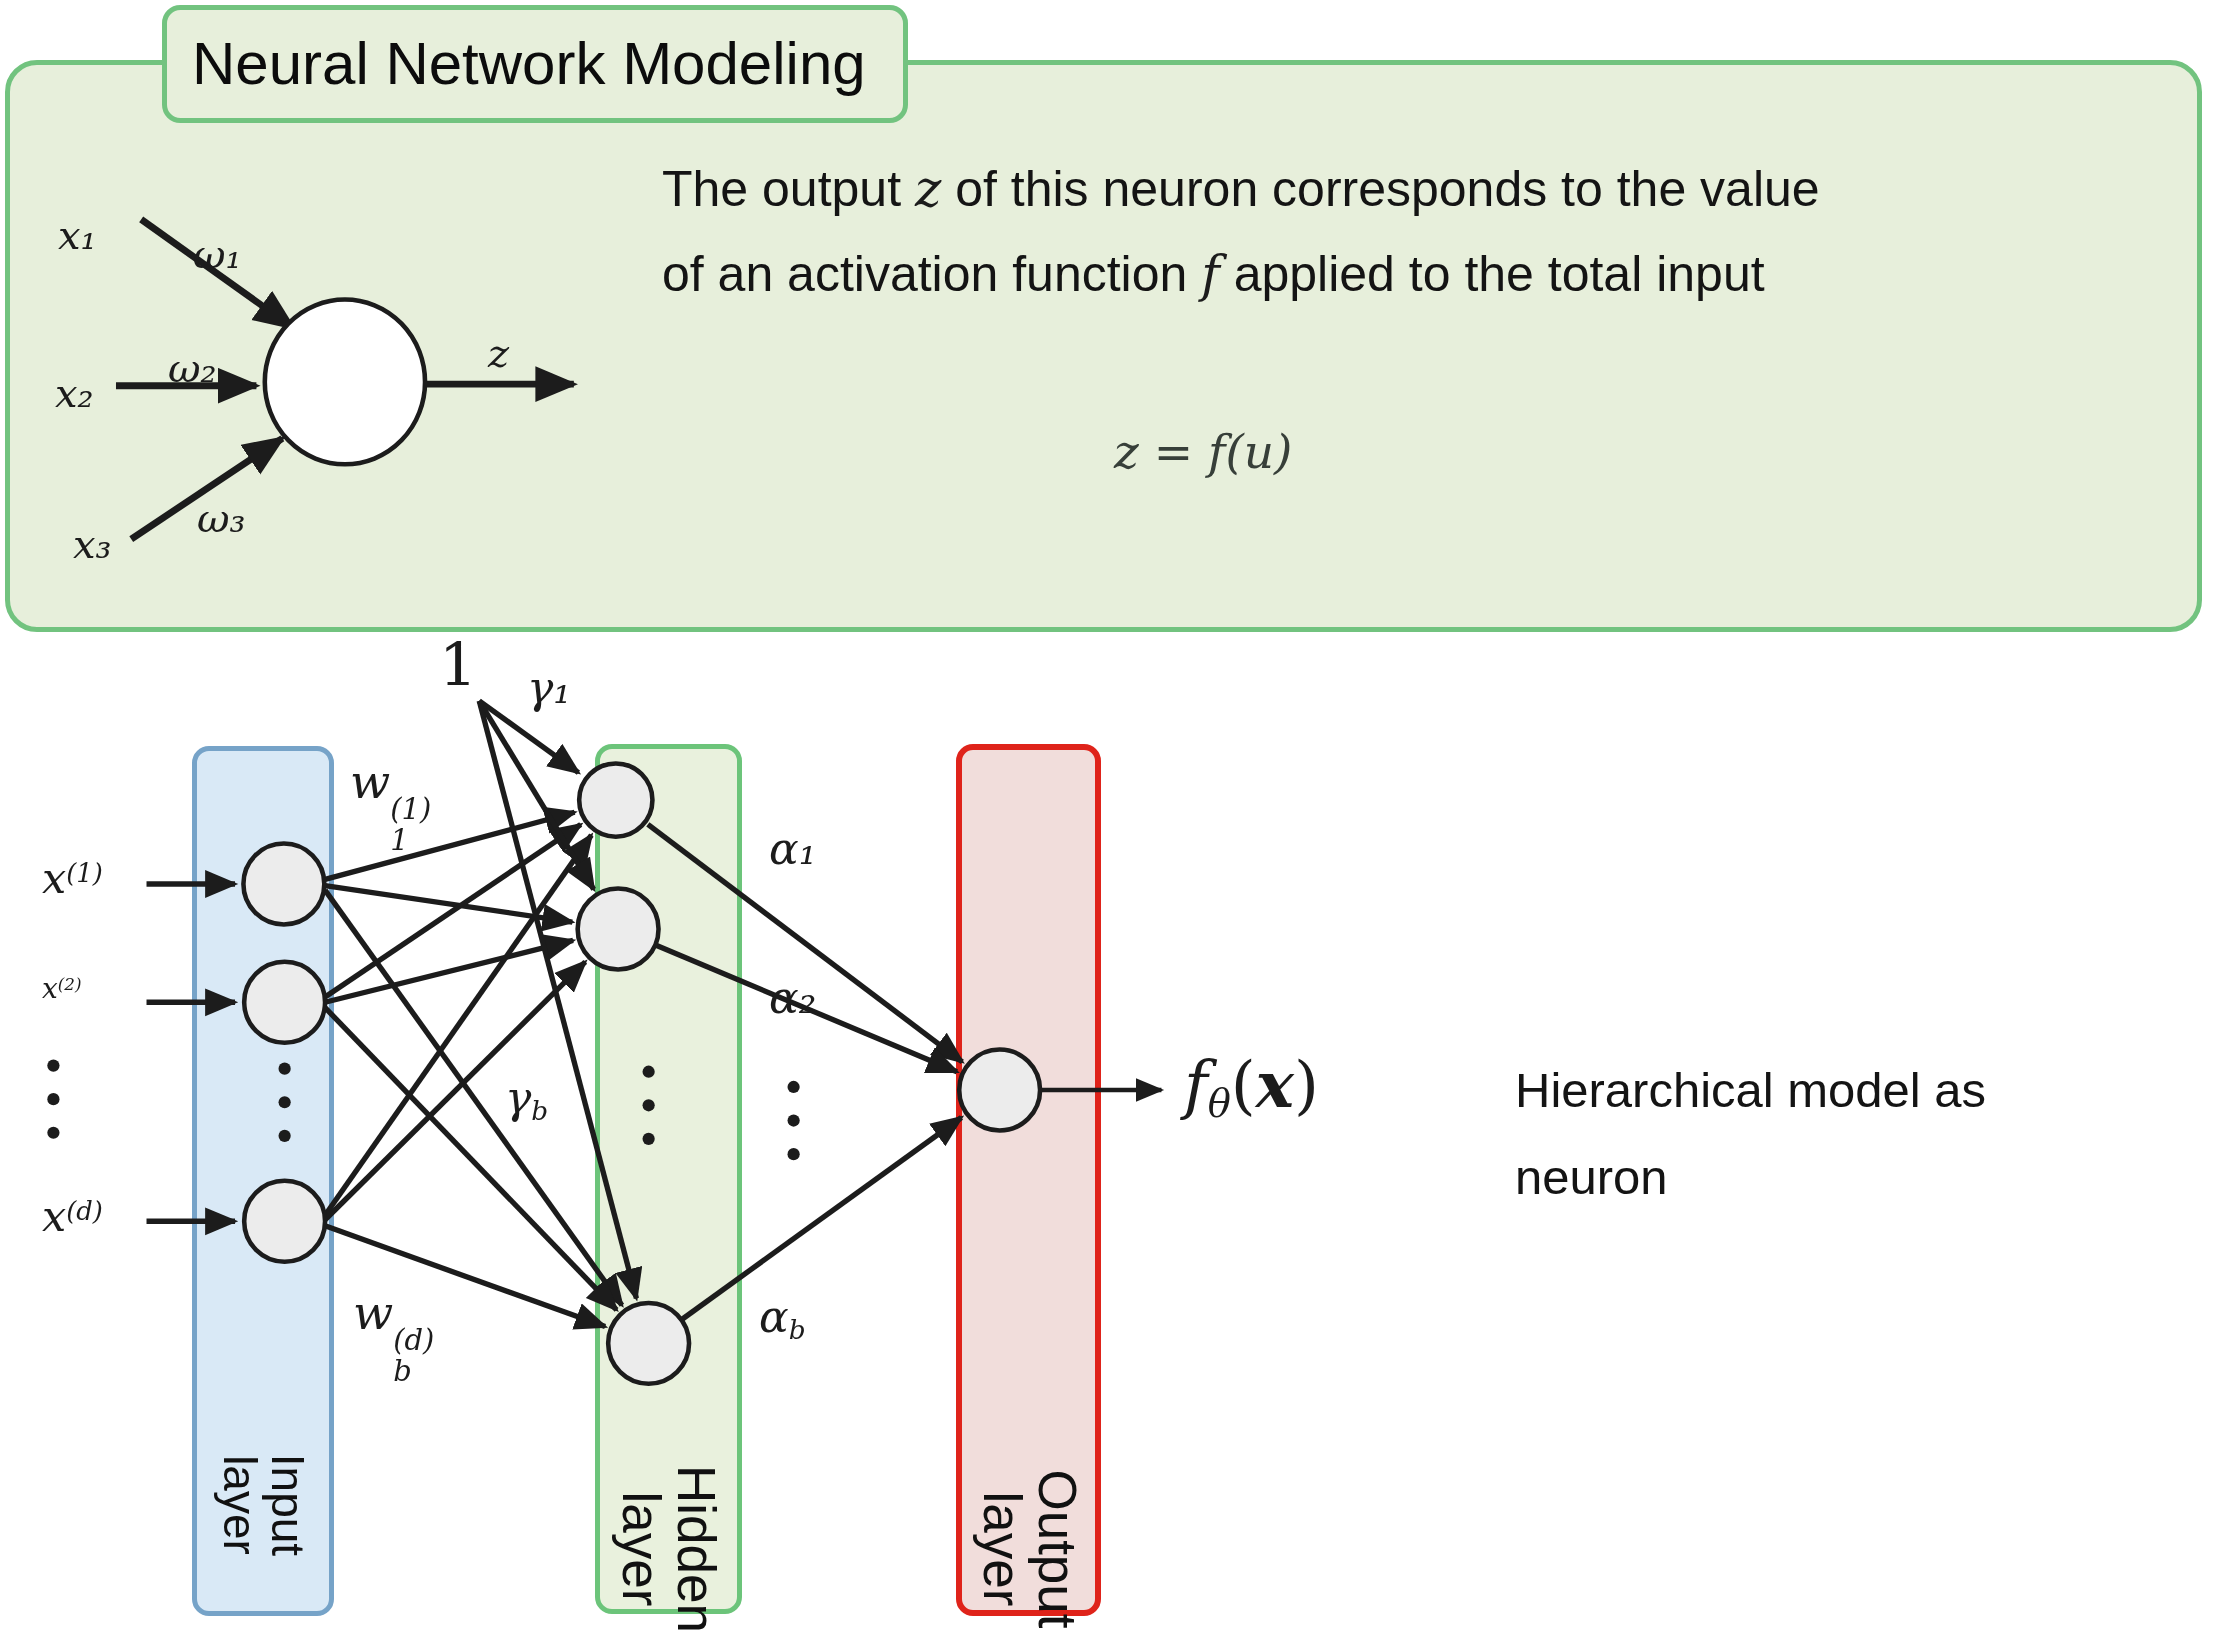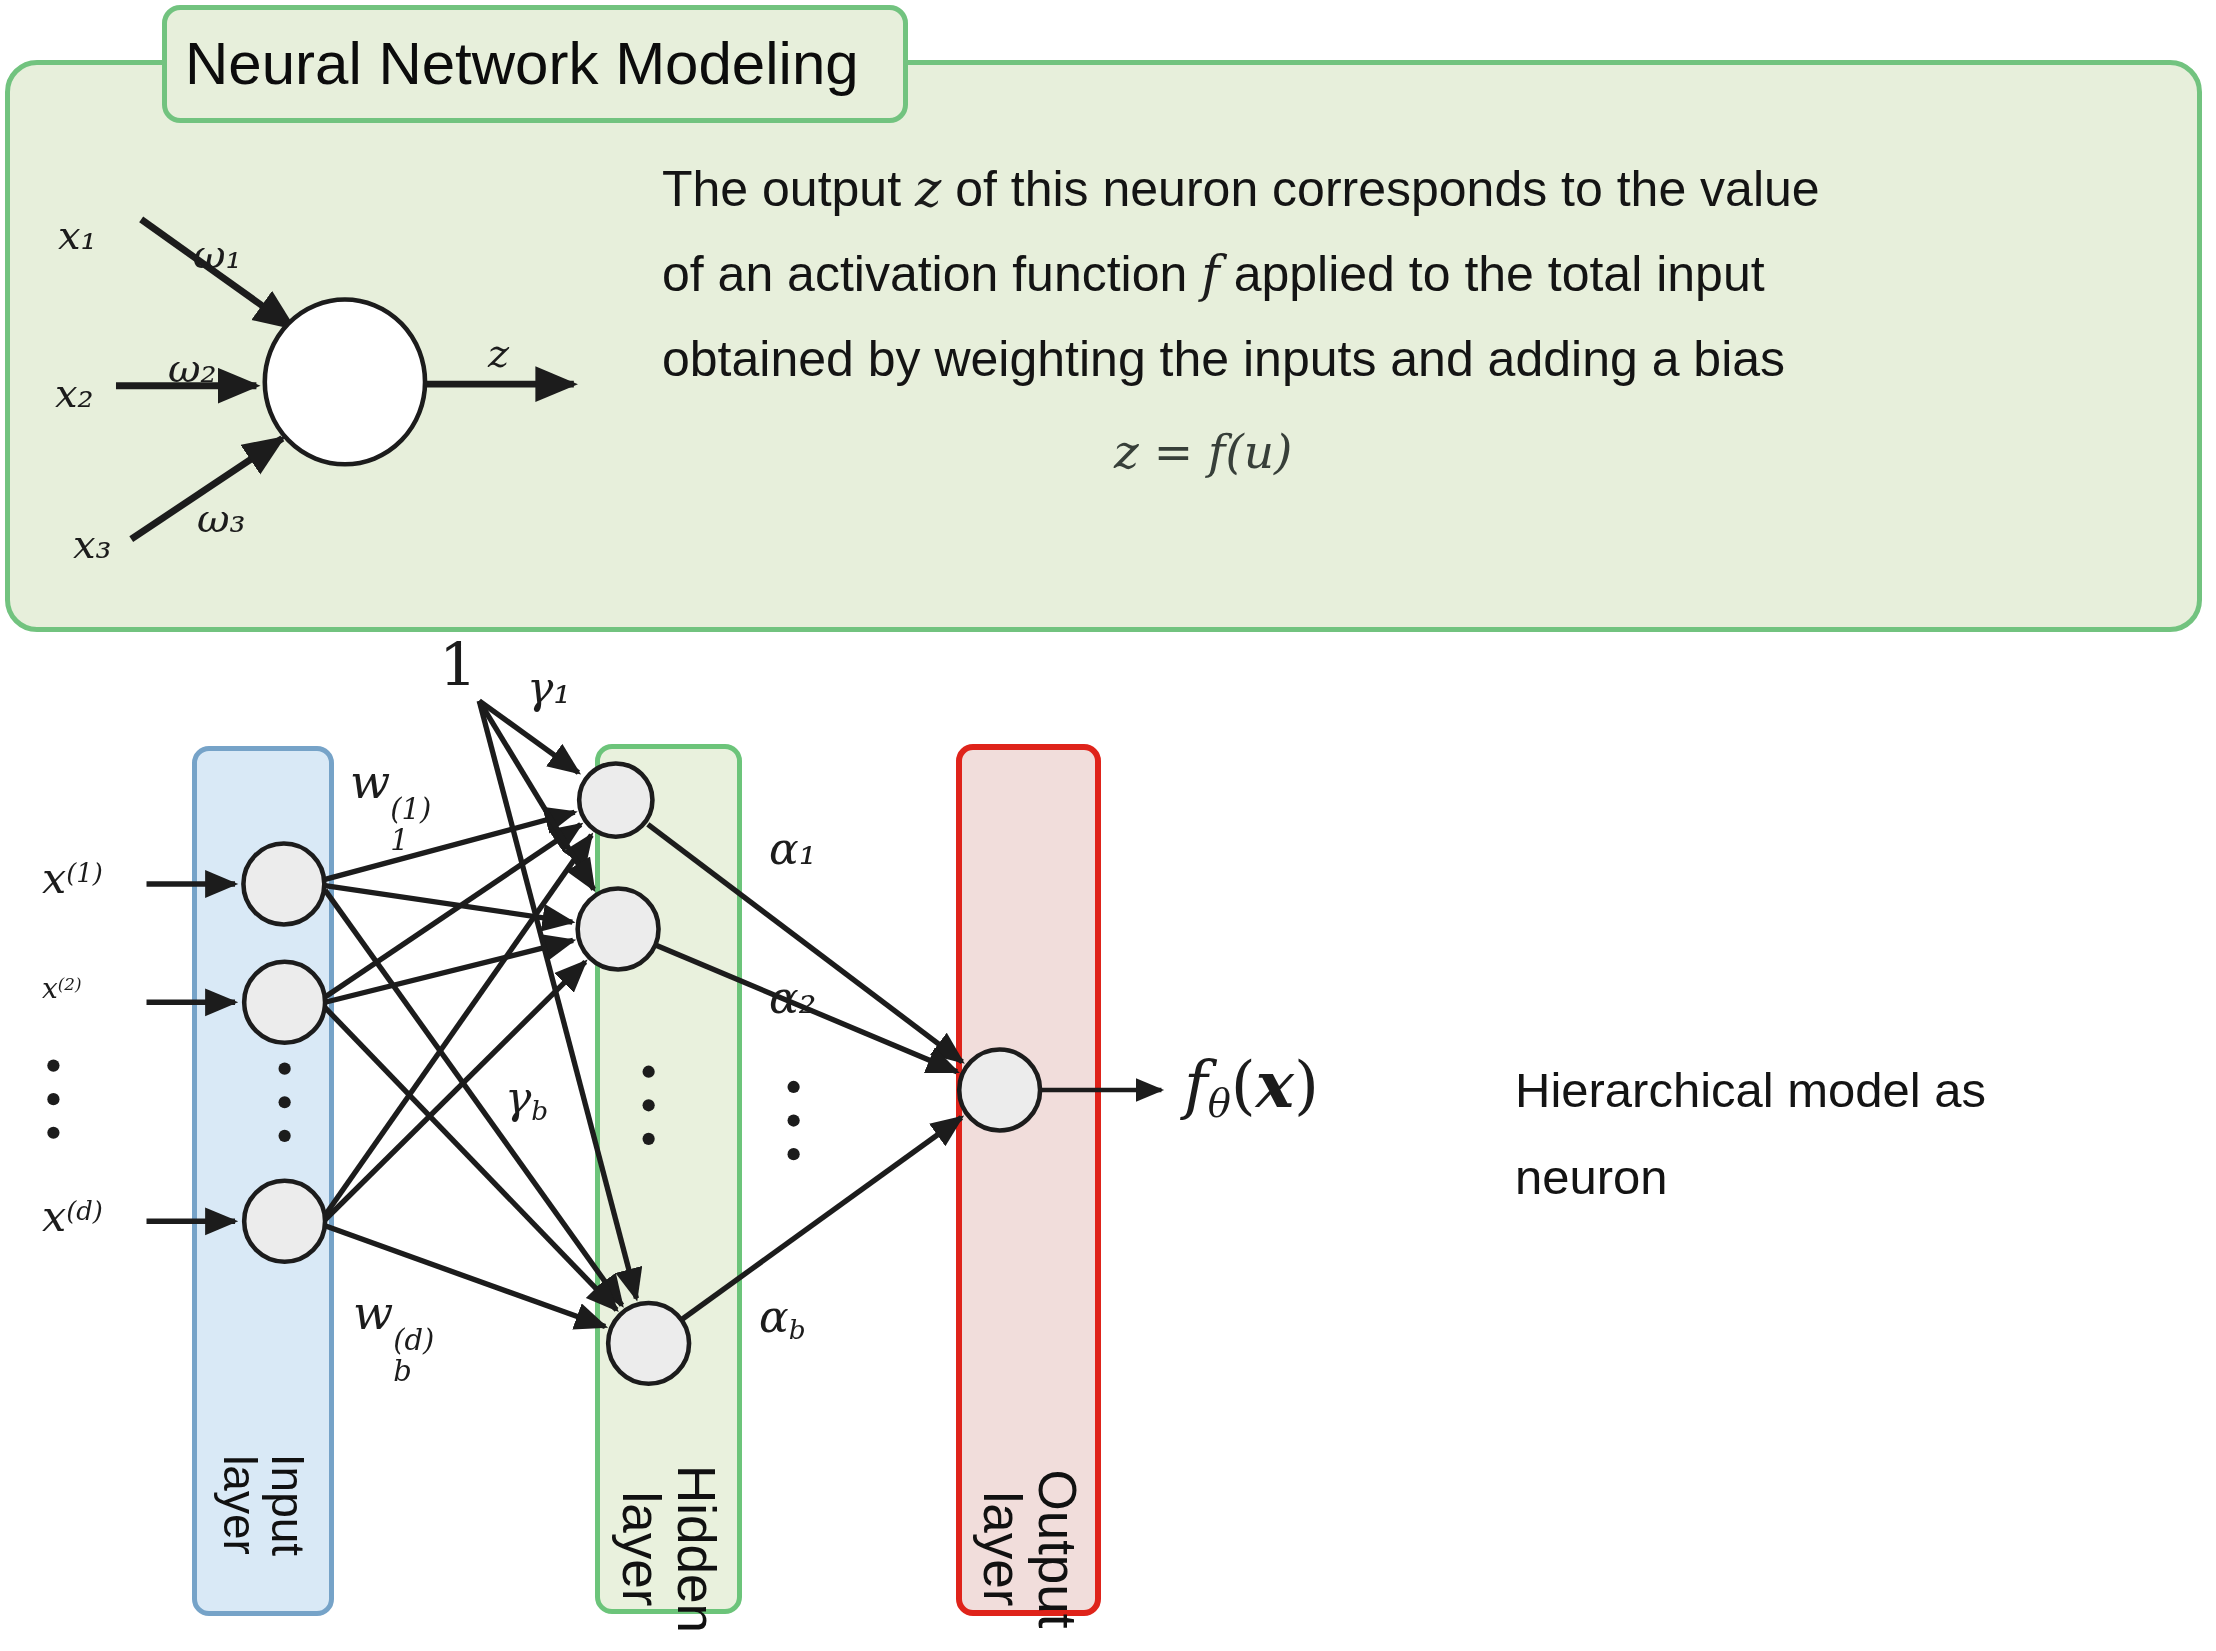--- a/index.html
+++ b/index.html
@@ -4,21 +4,21 @@
 <style>
   html,body{margin:0;padding:0;background:#ffffff;}
   #canvas{position:relative;width:2216px;height:1652px;overflow:hidden;background:#ffffff;
           font-family:"Liberation Sans", sans-serif;color:#141414;}
   .abs{position:absolute;}
   
   .main-panel{left:4.6px;top:60px;width:2197px;height:572px;background:#e7efdb;
               border:5.3px solid #72c37f;border-radius:32px;box-sizing:border-box;}
   .title-box{left:162px;top:4.6px;width:746px;height:118px;background:#e7efdb;
              border:5.3px solid #72c37f;border-radius:18.3px;box-sizing:border-box;
-             display:flex;align-items:center;padding-left:18px;}
+             display:flex;align-items:center;padding-left:25px;}
   .title-text{font-size:60px;color:#0c0c0c;letter-spacing:0px;white-space:nowrap;}
   
   .math{font-family:"DejaVu Serif", serif;font-style:italic;color:#1c1c1c;}
   .small-math{font-size:40px;}
   .net-math{font-size:44px;}
   sub.s{font-size:60%;vertical-align:-22%;font-style:italic;}
   sup.s{font-size:60%;vertical-align:38%;font-style:italic;}
   .wstack{display:inline-flex;flex-direction:column;align-items:flex-start;
           font-size:29px;line-height:30.5px;vertical-align:-21.4px;}
   
@@ -127,21 +127,20 @@
   <span class="abs math small-math z3" style="left:193px;top:231px;">ω₁</span>
   <span class="abs math small-math z3" style="left:55px;top:370px;">x₂</span>
   <span class="abs math small-math z3" style="left:168px;top:345px;">ω₂</span>
   <span class="abs math small-math z3" style="left:73px;top:521px;">x₃</span>
   <span class="abs math small-math z3" style="left:197px;top:495px;">ω₃</span>
   <span class="abs math small-math z3" style="left:488px;top:330px;">z</span>
 
   <div class="abs para z3">
     <div><span>The output </span><span class="math">z</span><span> of this neuron corresponds to the value</span></div>
     <div><span>of an activation function </span><span class="math">f</span><span> applied to the total input</span></div>
-    <div><span>obtained by weighting the inputs and adding a bias</span></div>
   </div>
 
   <div class="abs eq z3" style="left:1114px;top:424px;text-align:right;">z = f(u)</div>
 
   <span class="abs z3" style="left:439px;top:630px;font-family:'DejaVu Serif',serif;font-size:60px;color:#1c1c1c;">1</span>
   <span class="abs math net-math z3" style="left:527px;top:662px;">γ₁</span>
   <span class="abs math net-math z3" style="left:505px;top:1072px;"><span>γ</span><sub class="s">b</sub></span>
 
   <span class="abs math z3" style="left:350px;top:754px;font-size:47px;"><span>w</span><span class="wstack">
         <span>(1)</span>

